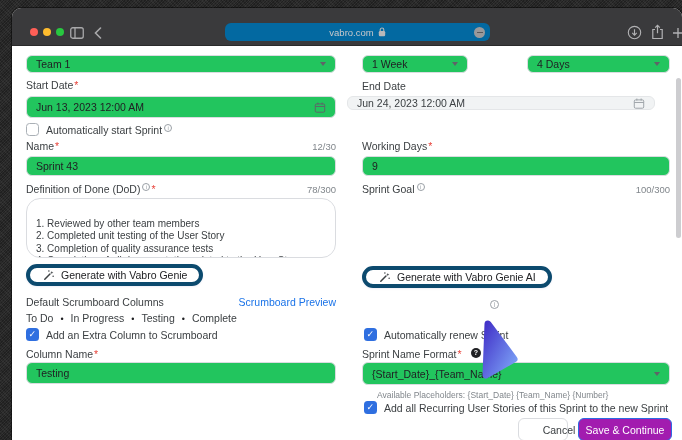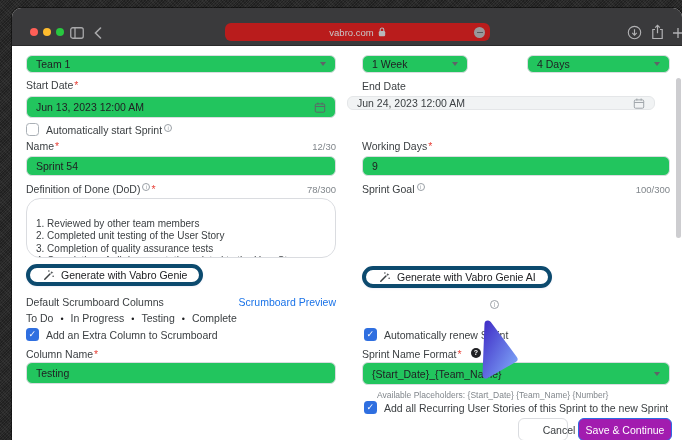--- a/index.html
+++ b/index.html
@@ -8,21 +8,21 @@
     background-color:#2c2c2c;
     background-image:
       repeating-linear-gradient(45deg, rgba(255,255,255,.04) 0 1px, transparent 1px 3px),
       repeating-linear-gradient(-45deg, rgba(0,0,0,.28) 0 1px, transparent 1px 2px);}
   .window{position:absolute;left:12px;top:8px;right:0;bottom:0;background:#fff;
     border-radius:9px 9px 0 0;overflow:hidden;box-shadow:0 0 0 1px rgba(0,0,0,.45);}
   
   .chrome{position:absolute;left:0;top:0;right:0;height:37px;background:#3a3a3c;border-bottom:1px solid #2a2a2b;}
   .dot{position:absolute;top:20px;width:8px;height:8px;border-radius:50%;}
   .chrome-icon{position:absolute;display:flex;align-items:center;justify-content:center;}
-  .urlbar{position:absolute;left:213px;top:15px;width:265px;height:18px;background:#b91c1c;border-radius:6px;
+  .urlbar{position:absolute;left:213px;top:15px;width:265px;height:18px;background:#0369a1;border-radius:6px;
     display:flex;align-items:center;justify-content:center;font-size:9.5px;color:#c9c9cb;}
   .badge{position:absolute;right:5px;top:4px;width:11px;height:11px;border-radius:50%;background:#99999b;}
   .badge::after{content:"";position:absolute;left:2.5px;top:4.5px;width:6px;height:1.5px;background:#59595b;}
   
   .content{position:absolute;left:0;top:38px;right:0;bottom:0;background:#fff;}
   .lbl{position:absolute;font-size:10.5px;color:#3c4043;white-space:nowrap;}
   .req::after{content:"*";color:#e8453c;margin-left:1px;}
   .lblrow{position:absolute;display:flex;justify-content:space-between;align-items:flex-end;}
   .counter{font-size:9.5px;color:#80868b;}
   .input,.select{position:absolute;box-sizing:border-box;background:#22c55e;border:1px solid #dadce0;border-radius:6px;
@@ -133,21 +133,21 @@
       </div>
 
       <span class="cb unchecked" style="left:14px;top:77px;"></span>
       <span class="cbl" style="left:34px;top:78px;"><span>Automatically start Sprint</span><i class="inf"></i></span>
 
       <div class="lblrow" style="left:14px;top:94px;width:310px;">
         <span class="lbl req" style="position:static;"><span>Name</span></span>
         <span class="counter">12/30</span>
       </div>
       <div class="input" style="left:14px;top:110px;width:310px;height:20px;">
-        <span>Sprint 54</span>
+        <span>Sprint 43</span>
       </div>
 
       <div class="lblrow" style="left:14px;top:137px;width:310px;">
         <span class="lbl req" style="position:static;"><span>Definition of Done (DoD)</span><i class="inf" style="vertical-align:4px;"></i></span>
         <span class="counter">78/300</span>
       </div>
       <div class="tarea" style="left:14px;top:152px;width:310px;height:60px;">
         <span>1. Reviewed by other team members
 2. Completed unit testing of the User Story
 3. Completion of quality assurance tests

